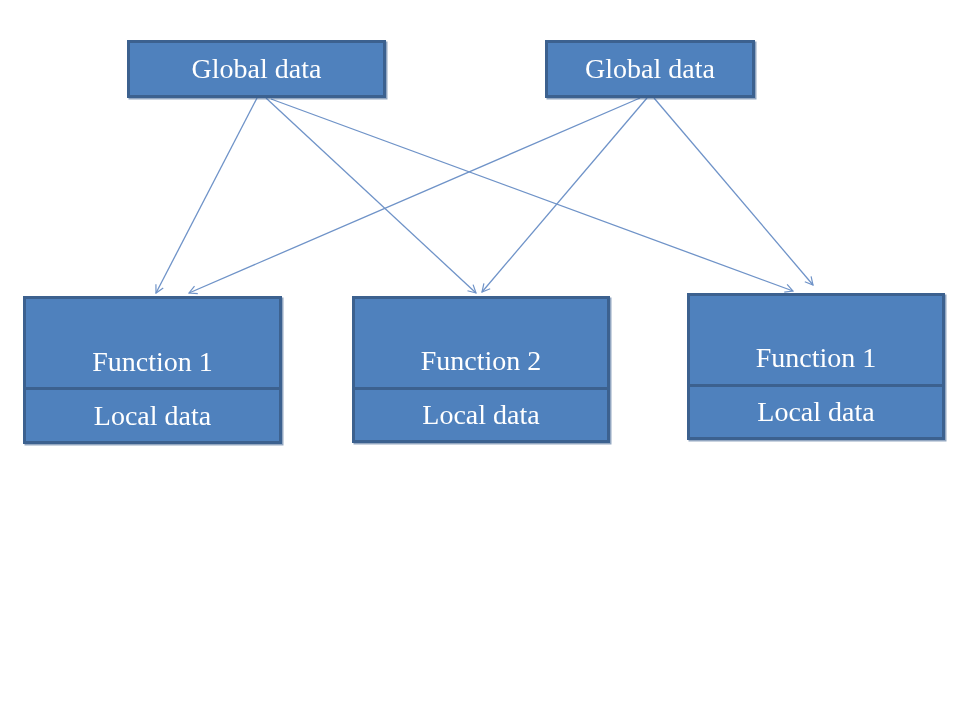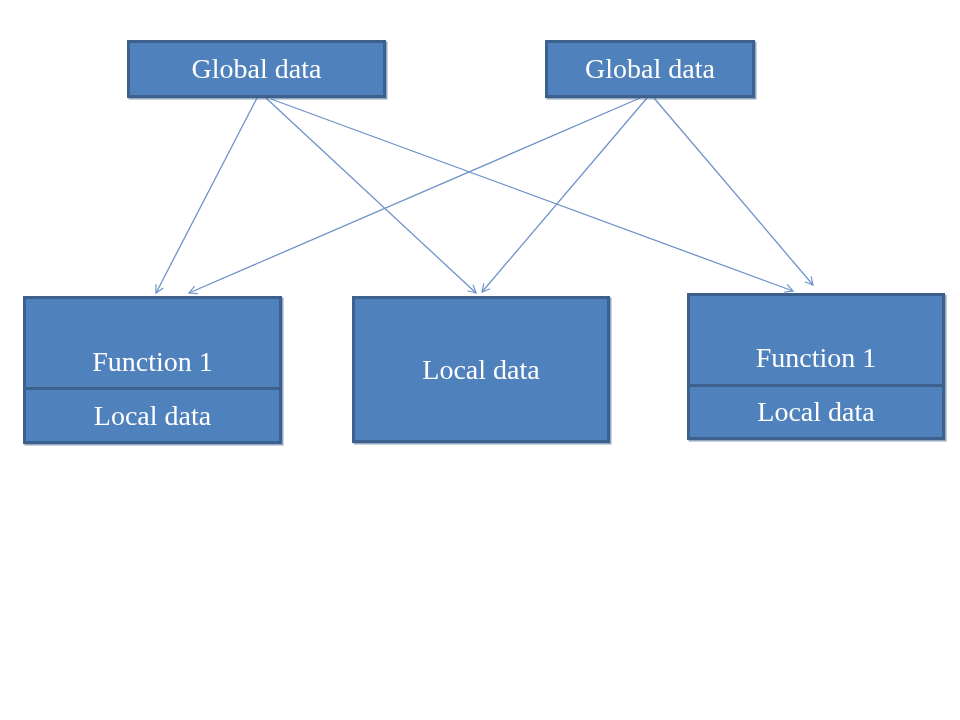--- a/index.html
+++ b/index.html
@@ -98,20 +98,23 @@
   <div class="node func" id="func-left">
     <div class="cell title">
       <span class="label">Function 1</span>
     </div>
     <div class="cell sub">
       <span class="label">Local data</span>
     </div>
   </div>
 
   <div class="node func" id="func-mid">
+    <div class="cell title">
+      <span class="label">Function 2</span>
+    </div>
     <div class="cell sub">
       <span class="label">Local data</span>
     </div>
   </div>
 
   <div class="node func" id="func-right">
     <div class="cell title">
       <span class="label">Function 1</span>
     </div>
     <div class="cell sub">

